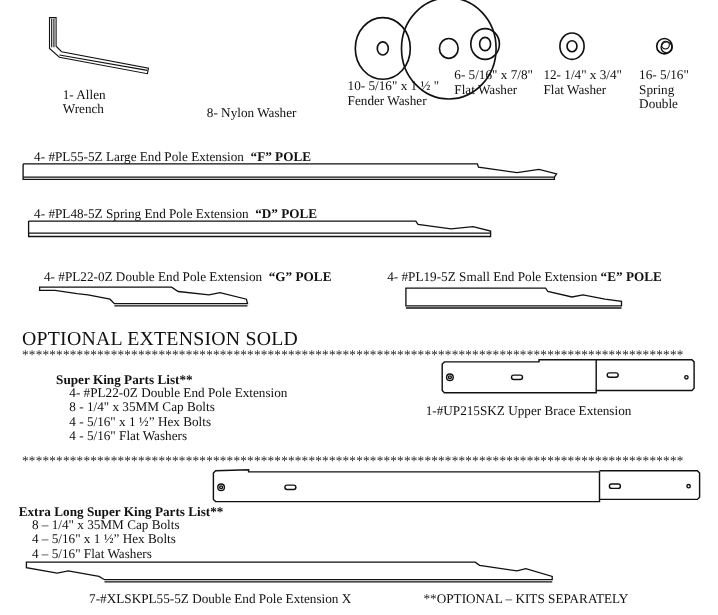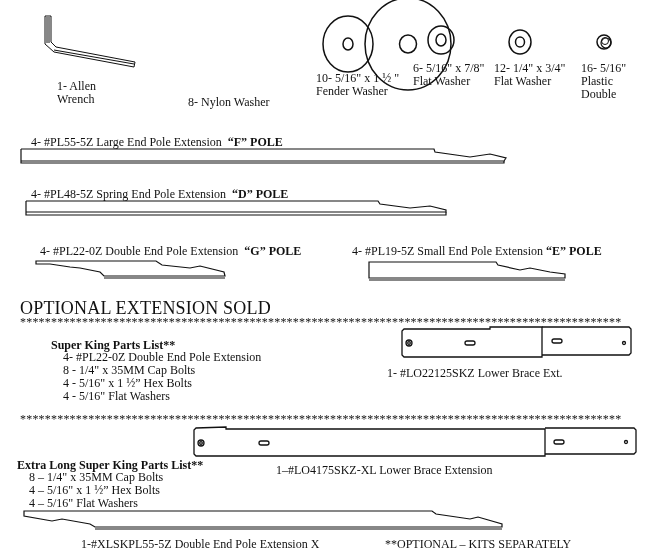--- a/index.html
+++ b/index.html
@@ -56,21 +56,21 @@
 <div class="abs lbl" style="left:413px;top:62px">
   <div>6- 5/16" x 7/8"</div>
   <div>Flat Washer</div>
 </div>
 <div class="abs lbl" style="left:494px;top:62px">
   <div>12- 1/4" x 3/4"</div>
   <div>Flat Washer</div>
 </div>
 <div class="abs lbl" style="left:581px;top:62px">
   <div>16- 5/16"</div>
-  <div>Plastic</div>
+  <div>Spring</div>
   <div>Double</div>
 </div>
 
 <div class="abs lbl" style="left:31px;top:136px">
   <span>4- #PL55-5Z Large End Pole Extension</span>&nbsp;&nbsp;<span class="bold">“F” POLE</span>
 </div>
 <svg class="abs" style="left:0;top:0" width="653" height="200">
   <g fill="none" stroke="#111" stroke-width="1.2">
     <path d="M21 149 L434 149 L435 152 L470 157 L490 154 L506 158 L504 161 L21 161"></path>
     <path d="M21 149 L21 163 L504 163 L504 161"></path>
@@ -123,21 +123,21 @@
     <path d="M404 329 L402 331 L402 355 L404 357 L542 357 L542 327 L490 327 L490 329 Z"></path>
     <path d="M542 327 L629 327 L631 329 L631 353 L629 355 L542 355"></path>
     <circle cx="409" cy="343" r="3"></circle>
     <circle cx="409" cy="343" r="1.3"></circle>
     <rect x="465" y="341" width="10" height="4" rx="2"></rect>
     <rect x="552" y="339" width="10" height="4" rx="2"></rect>
     <circle cx="624" cy="343" r="1.5"></circle>
   </g>
 </svg>
 <div class="abs list" style="left:387px;top:367px">
-  <div>1- #LO22125SKZ Lower Brace Ext.</div>
+  <div>1-#UP215SKZ Upper Brace Extension</div>
 </div>
 
 <div class="abs stars" style="left:20px;top:413px;width:612px;overflow:hidden">*************************************************************************************************</div>
 
 <svg class="abs" style="left:0;top:0" width="653" height="480">
   <g fill="none" stroke="#111" stroke-width="1.3">
     <path d="M196 428 L194 430 L194 454 L196 456 L545 456 L545 429 L226 429 L226 427 Z"></path>
     <path d="M545 428 L634 428 L636 430 L636 452 L634 454 L545 454"></path>
     <circle cx="201" cy="443" r="3"></circle>
     <circle cx="201" cy="443" r="1.3"></circle>
@@ -147,24 +147,23 @@
   </g>
 </svg>
 
 <div class="abs list bold" style="left:17px;top:459px">Extra Long Super King Parts List**</div>
 <div class="abs list" style="left:29px;top:471px">
   <div>8 – 1/4" x 35MM Cap Bolts</div>
   <div>4 – 5/16" x 1 ½” Hex Bolts</div>
   <div>4 – 5/16" Flat Washers</div>
 </div>
 <div class="abs list" style="left:276px;top:464px">
-  <div>1–#LO4175SKZ-XL Lower Brace Extension</div>
 </div>
 
 <svg class="abs" style="left:0;top:0" width="653" height="559">
   <g fill="none" stroke="#111" stroke-width="1.2">
     <path d="M24 511 L432 511 L436 514 L470 519 L478 517 L502 524 L502 527 L95 527 L90 524 L62 519 L52 521 L24 516 Z"></path>
     <path d="M95 529 L502 529"></path>
   </g>
 </svg>
 
-<div class="abs list" style="left:81px;top:538px">1-#XLSKPL55-5Z Double End Pole Extension X</div>
+<div class="abs list" style="left:81px;top:538px">7-#XLSKPL55-5Z Double End Pole Extension X</div>
 <div class="abs list" style="left:385px;top:538px">**OPTIONAL – KITS SEPARATELY</div>
 
 </body></html>

